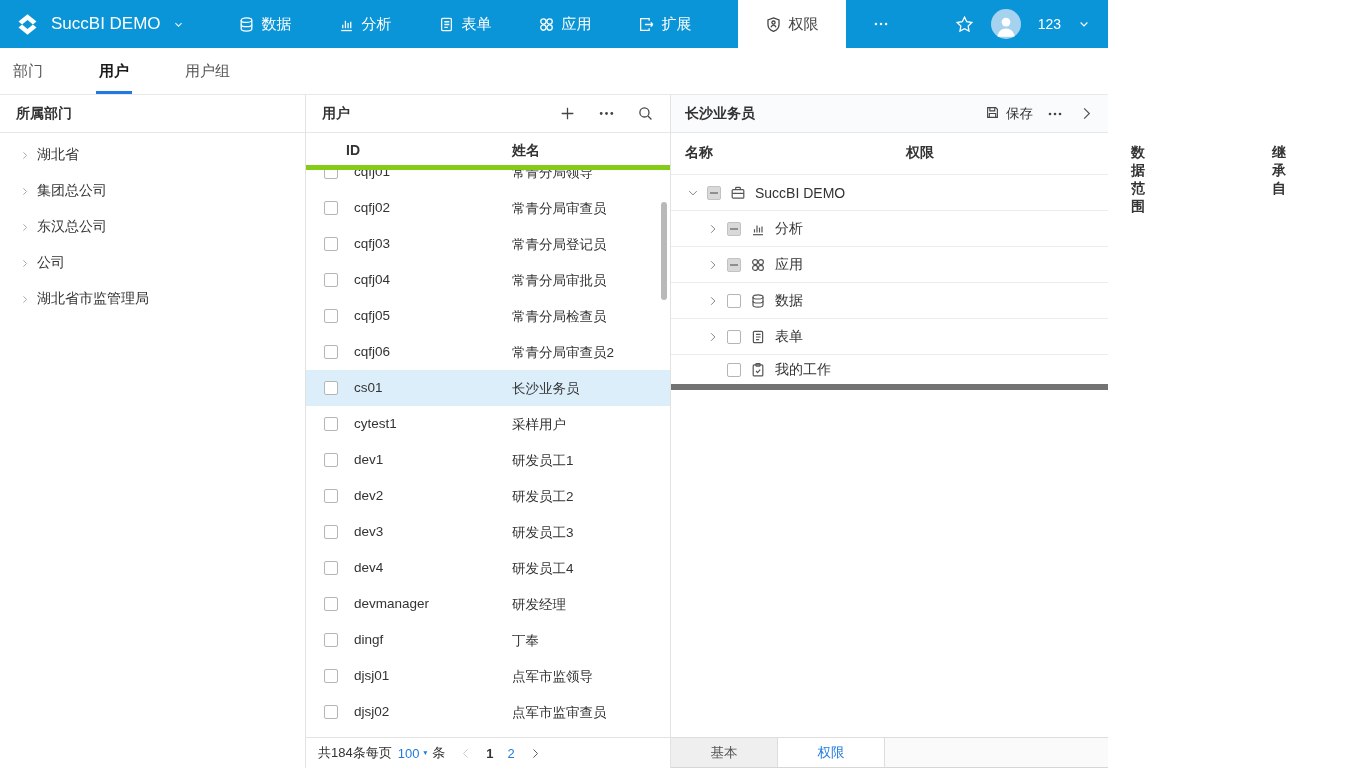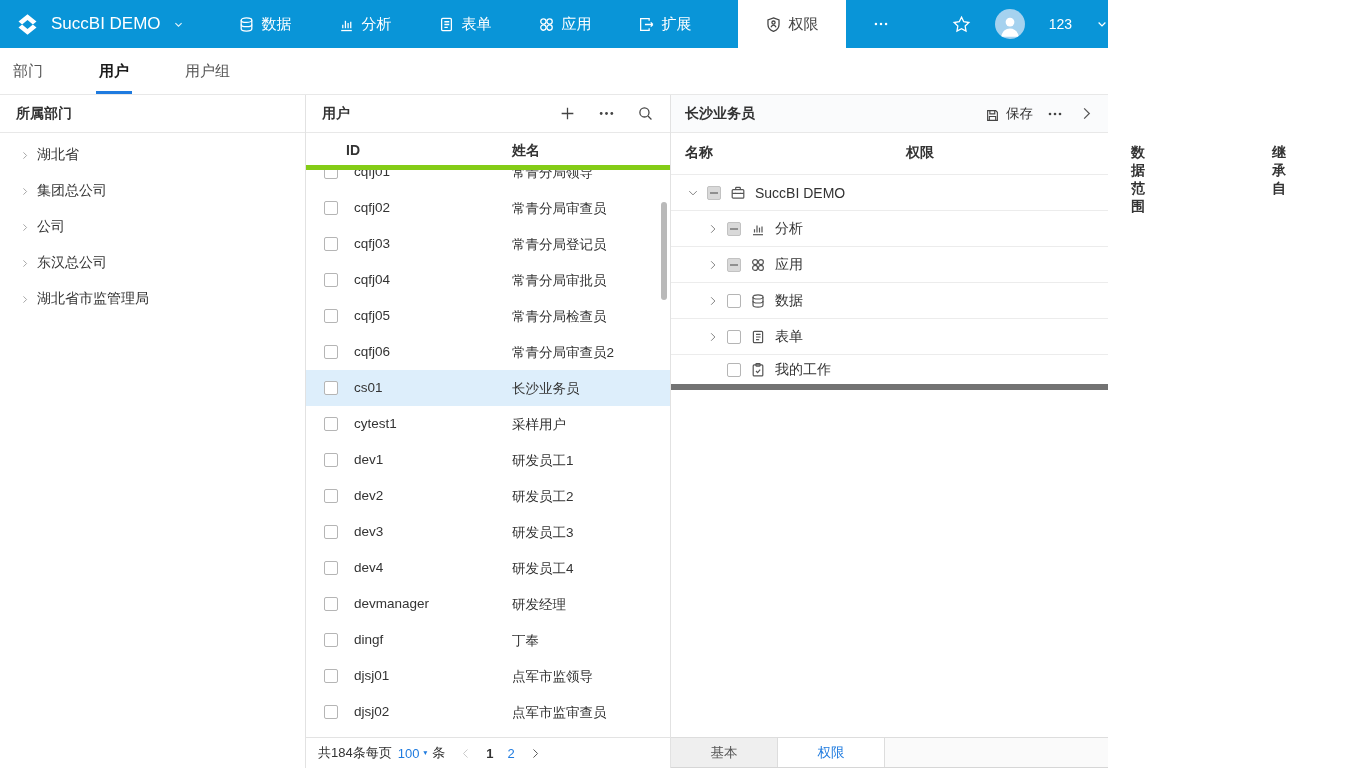--- a/index.html
+++ b/index.html
@@ -15,21 +15,21 @@
 
   
   .navbar{position:absolute;top:0;left:0;right:0;height:48px;background:var(--nav);display:flex;align-items:stretch;color:#fff;}
   .brand{display:flex;align-items:center;gap:10px;padding-left:14px;cursor:pointer;}
   .brand-text{font-size:17px;white-space:nowrap;}
   .brand .chev{opacity:.9;margin-left:2px;}
   .nav-menu{display:flex;align-items:stretch;margin-left:54px;}
   .nav-item{display:flex;align-items:center;gap:7px;font-size:15px;margin-right:46px;cursor:pointer;white-space:nowrap;}
   .nav-item.active{background:#fff;color:#444;padding:0 27px;margin-right:0;}
   .nav-more{display:flex;align-items:center;margin-left:26px;cursor:pointer;}
-  .nav-right{margin-left:auto;display:flex;align-items:center;gap:24px;}
+  .nav-right{margin-left:auto;display:flex;align-items:center;gap:17px;padding-right:18px;}
   .avatar{width:30px;height:30px;border-radius:50%;background:#a5d2ef;display:flex;align-items:flex-end;justify-content:center;overflow:hidden;cursor:pointer;}
   .username{font-size:14px;}
 
   
   .subtabs{position:absolute;top:48px;left:0;right:0;height:47px;background:#fff;border-bottom:1px solid #e8e8e8;display:flex;align-items:stretch;padding-left:13px;}
   .subtab{font-size:15px;color:#555;margin-right:56px;position:relative;display:flex;align-items:center;cursor:pointer;}
   .subtab.active{color:#1a1a1a;font-weight:bold;}
   .subtab.active::after{content:"";position:absolute;left:-3px;right:-3px;bottom:0;height:3px;background:var(--accent);}
 
   
@@ -69,21 +69,21 @@
   .pg-chev{display:flex;align-items:center;cursor:pointer;margin:0 7px;}
   .pg-chev.disabled{color:#c9c9c9;cursor:default;}
   .pg-chev.enabled{color:#555;}
   .pg-num{margin:0 7px;cursor:pointer;}
   .pg-num.current{color:#333;font-weight:bold;cursor:default;}
   .pg-num.other{color:var(--accent);}
 
   
   .detail-header{height:38px;border-bottom:1px solid #e8e8e8;background:#fafbfc;position:relative;display:flex;align-items:center;font-size:14px;}
   .detail-title{font-weight:bold;margin-left:14px;}
-  .save-btn{position:absolute;left:314px;display:flex;align-items:flex-end;gap:6px;font-size:13.5px;color:#333;cursor:pointer;}
+  .save-btn{position:absolute;left:314px;display:flex;align-items:flex-start;gap:6px;font-size:13.5px;color:#333;cursor:pointer;}
   .detail-dots{position:absolute;left:376px;color:#444;cursor:pointer;display:flex;}
   .collapse-chev{position:absolute;right:14px;color:#555;cursor:pointer;display:flex;}
   .detail-cols{height:41px;position:relative;font-weight:bold;font-size:14px;}
   .detail-cols span{position:absolute;top:11px;}
   .detail-cols .d0{left:14px;}
   .detail-cols .d1{left:235px;}
   .detail-cols .d2{left:460px;}
   .detail-cols .d3{left:589px;margin-left:12px;}
   .ptree-row{height:36px;display:flex;align-items:center;border-top:1px solid #ececec;font-size:14px;color:#333;cursor:pointer;}
   .ptree-row:last-child{border-bottom:6px solid #737373;}
@@ -235,29 +235,29 @@
             </svg>
           </span>
           <span>集团总公司</span>
         </div>
         <div class="dept-item">
           <span class="tchev">
             <svg viewBox="0 0 16 16" width="11" height="11" fill="none" stroke="currentColor" stroke-width="1.2">
               <path d="M5.5 3 10.5 8 5.5 13"></path>
             </svg>
           </span>
+          <span>东汉总公司</span>
+        </div>
+        <div class="dept-item">
+          <span class="tchev">
+            <svg viewBox="0 0 16 16" width="11" height="11" fill="none" stroke="currentColor" stroke-width="1.2">
+              <path d="M5.5 3 10.5 8 5.5 13"></path>
+            </svg>
+          </span>
           <span>公司</span>
-        </div>
-        <div class="dept-item">
-          <span class="tchev">
-            <svg viewBox="0 0 16 16" width="11" height="11" fill="none" stroke="currentColor" stroke-width="1.2">
-              <path d="M5.5 3 10.5 8 5.5 13"></path>
-            </svg>
-          </span>
-          <span>东汉总公司</span>
         </div>
         <div class="dept-item">
           <span class="tchev">
             <svg viewBox="0 0 16 16" width="11" height="11" fill="none" stroke="currentColor" stroke-width="1.2">
               <path d="M5.5 3 10.5 8 5.5 13"></path>
             </svg>
           </span>
           <span>湖北省市监管理局</span>
         </div>
       </div>

